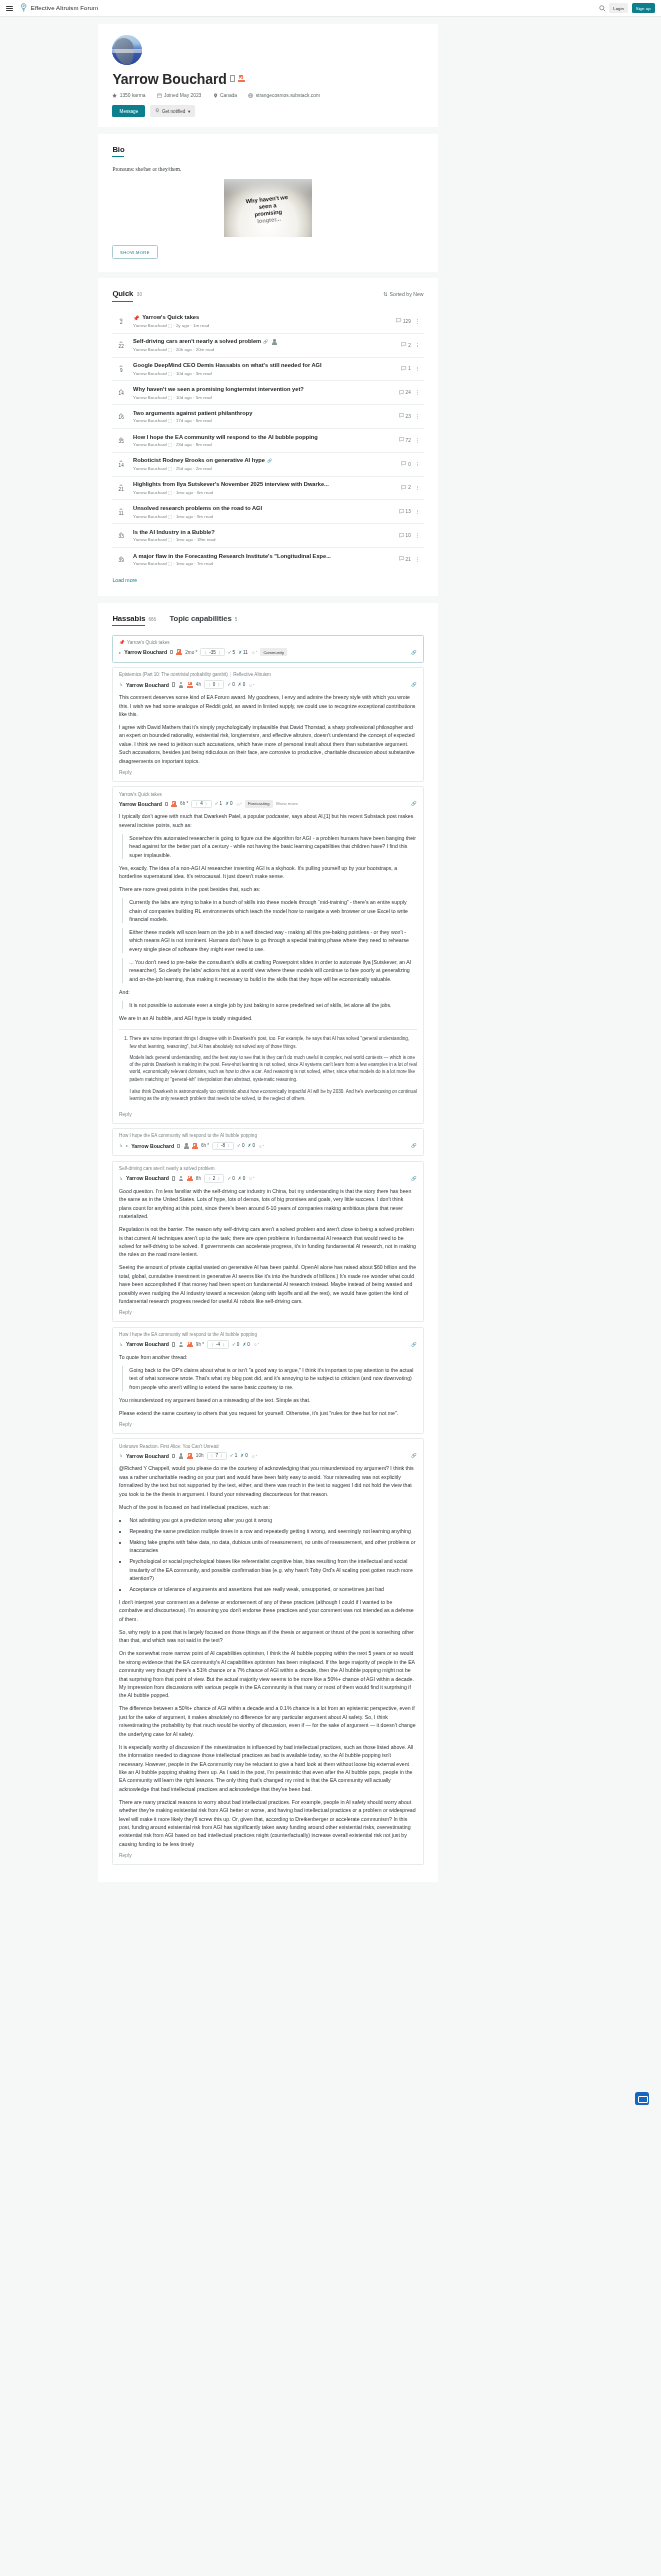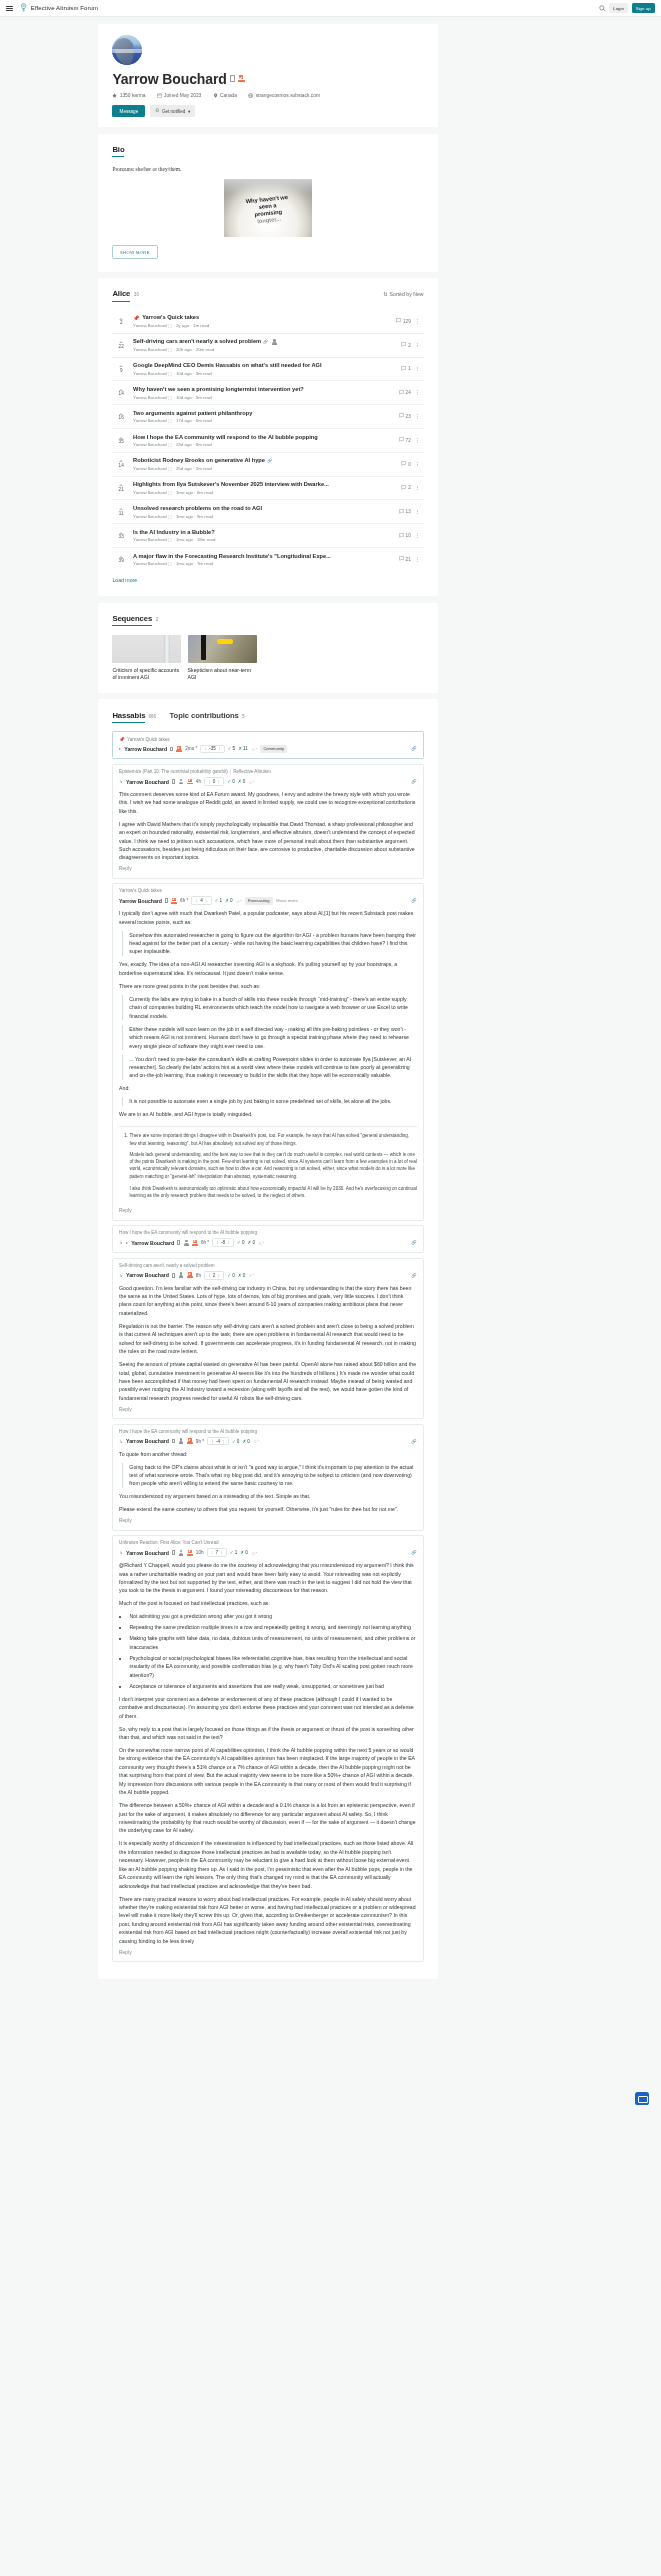--- a/index.html
+++ b/index.html
@@ -373,21 +373,21 @@
             <div class="l3">longter...</div>
           </div>
         </div>
       </div>
       <button class="btn-showmore">SHOW MORE</button>
     </div>
 
     <div class="card section">
       <div class="sec-head">
         <div class="sec-title-wrap">
-          <span class="sec-title">Alice</span>
+          <span class="sec-title">Quick</span>
           <span class="sec-count">30</span>
         </div>
         <div class="sorted">
           <span>⇅</span>
           <span>Sorted by New</span>
         </div>
       </div>
       <div id="posts-list">
           <div class="post-row">
             <div class="karma">
@@ -668,47 +668,29 @@
                 <i></i>
                 <i></i>
                 <i></i>
               </span>
             </div>
           </div>
         </div>
       <span class="load-more">Load more</span>
     </div>
 
-    <div class="card section">
-      <div class="sec-head">
-        <div class="sec-title-wrap">
-          <span class="sec-title">Sequences</span>
-          <span class="sec-count">2</span>
-        </div>
-      </div>
-      <div class="seq-grid">
-        <div class="seq s1">
-          <div class="thumb"></div>
-          <div class="seq-title">Criticism of specific accounts of imminent AGI</div>
-        </div>
-        <div class="seq s2">
-          <div class="thumb"></div>
-          <div class="seq-title">Skepticism about near-term AGI</div>
-        </div>
-      </div>
-    </div>
 
     <div class="card section">
       <div class="tabs">
         <div class="tab active">
           <span class="t-label">Hassabis</span>
           <span class="t-count">666</span>
         </div>
         <div class="tab inactive">
-          <span class="t-label">Topic contributions</span>
+          <span class="t-label">Topic capabilities</span>
           <span class="t-count">5</span>
         </div>
       </div>
       <div id="comments-list">
           <div class="cmt-item hl">
             <div class="cmt-parent"><span style="color: rgb(154, 163, 163); margin-right: 2.1px;">📌</span><span>Yarrow's Quick takes</span></div>
             <div class="cmt-head">
               <span class="chev">▸</span>
               <span class="author">Yarrow Bouchard</span>
               <span class="glyph-box" style="width:3.1px;height:4.6px"></span>

